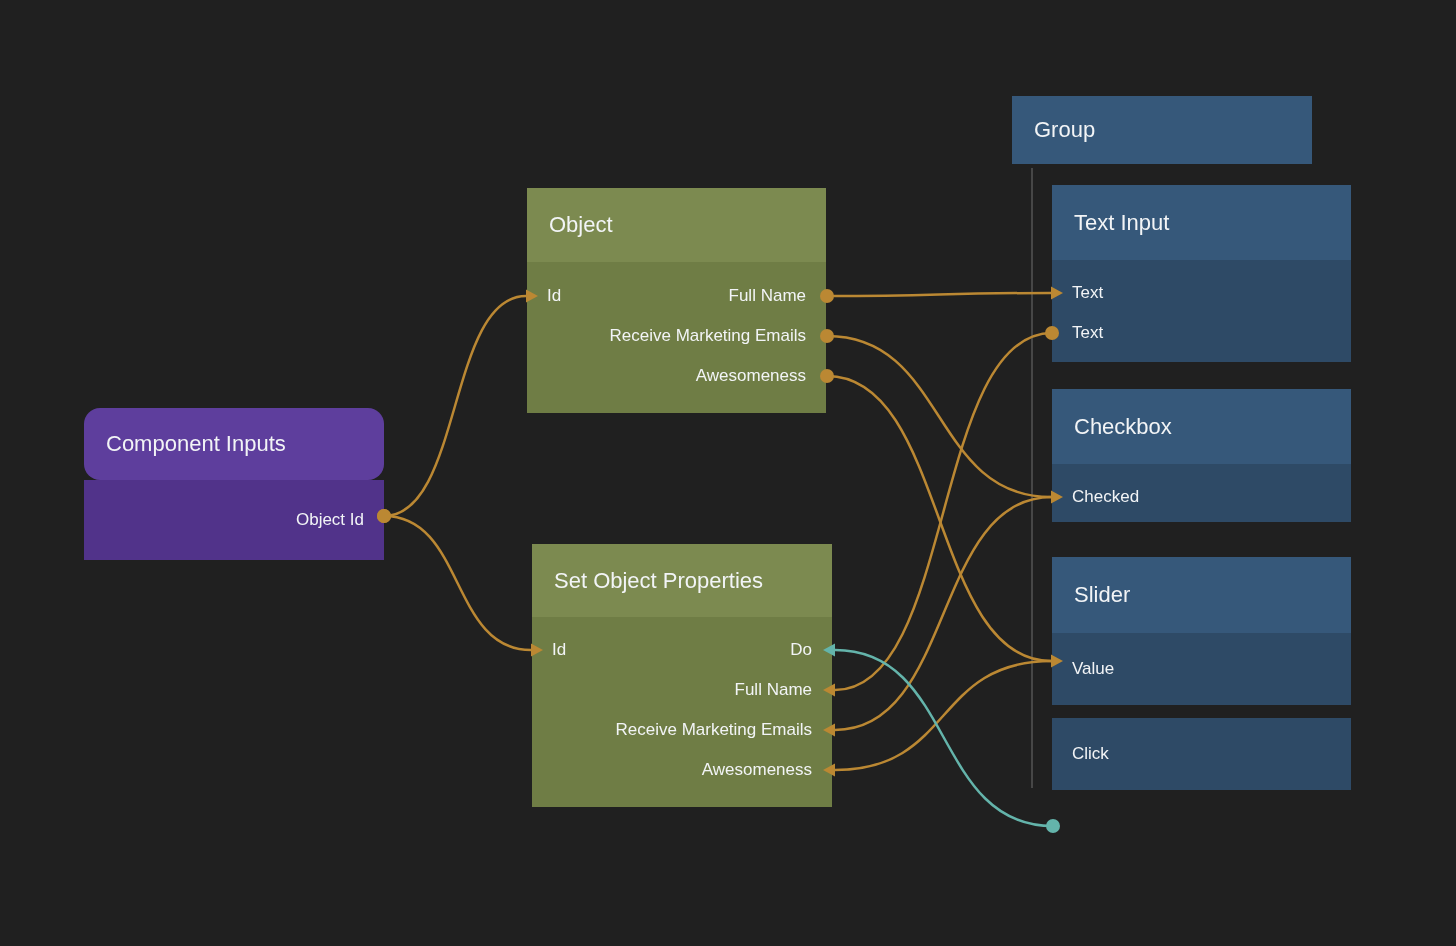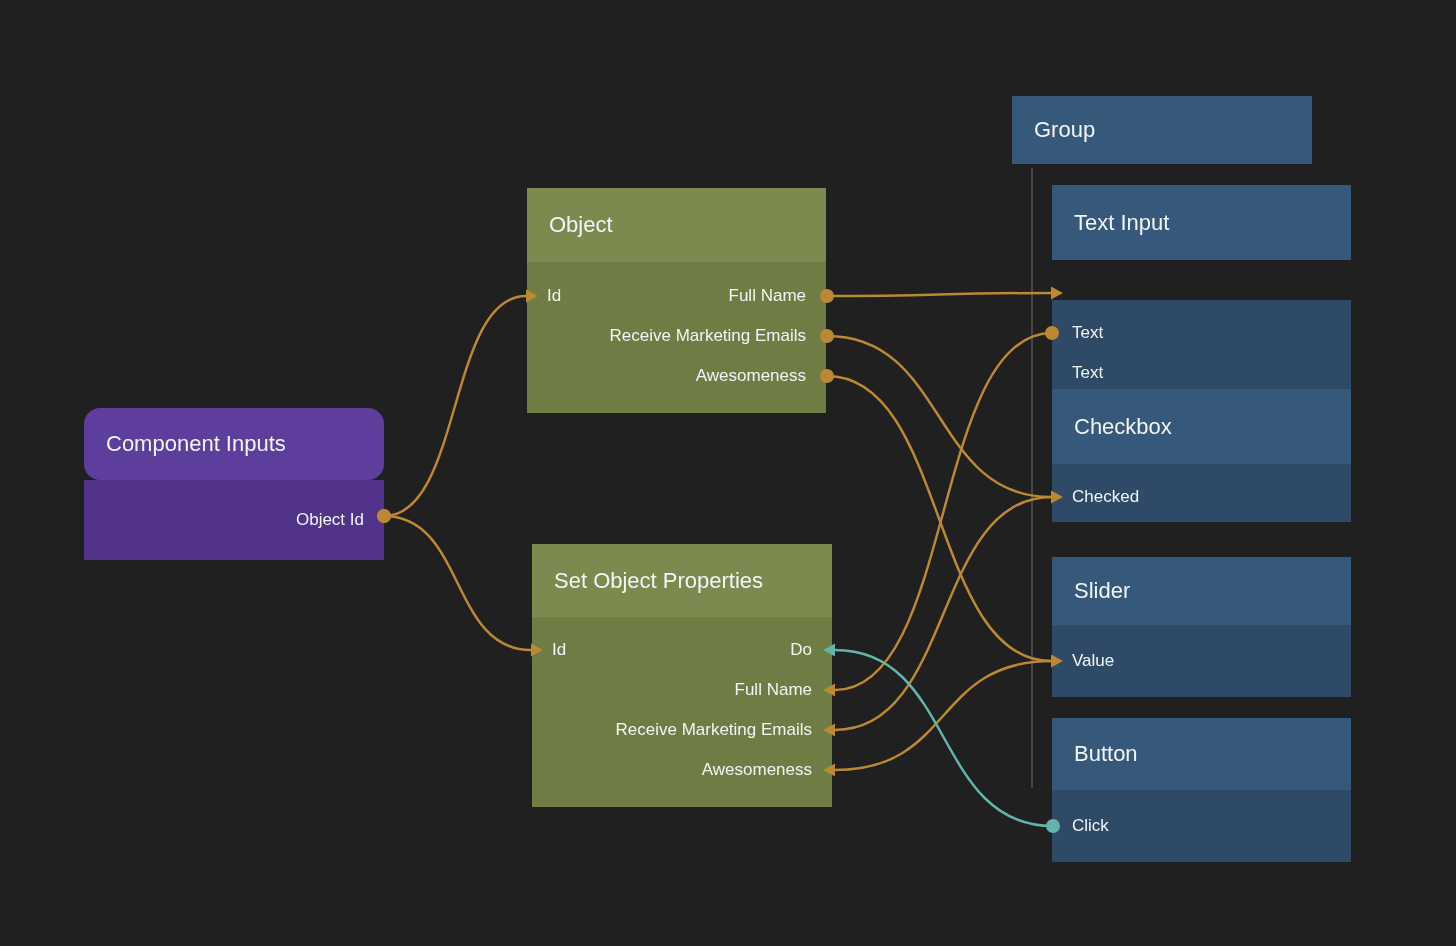--- a/index.html
+++ b/index.html
@@ -35,28 +35,28 @@
 
   #n-sop{left:532px;top:544px;width:300px;}
   #n-sop .hd{height:73px;}
   #n-sop .bd{padding:13px 0 17px;}
 
   #n-group{left:1012px;top:96px;width:300px;border-radius:31px;}
   #n-group .hd{height:68px;}
 
   #n-text-input{left:1052px;top:185px;width:299px;}
   #n-text-input .hd{height:75px;}
-  #n-text-input .bd{padding:13px 0 9px;margin-top:40px;}
+  #n-text-input .bd{padding:13px 0 9px;}
 
   #n-checkbox{left:1052px;top:389px;width:299px;}
   #n-checkbox .hd{height:75px;}
   #n-checkbox .bd{padding:13px 0 5px;}
 
   #n-slider{left:1052px;top:557px;width:299px;}
-  #n-slider .hd{height:68px;}
+  #n-slider .hd{height:76px;}
   #n-slider .bd{padding:16px 0;}
 
   #n-button{left:1052px;top:718px;width:299px;}
   #n-button .hd{height:72px;}
   #n-button .bd{padding:16px 0;}
 
   .group-line{position:absolute;left:1031px;top:168px;width:2px;height:620px;background:#474747;z-index:1;}
 
   #edges-layer{position:absolute;left:0;top:0;width:1456px;height:946px;z-index:5;pointer-events:none;}
 </style>
@@ -119,21 +119,20 @@
   </div>
 
   <div class="node blue" id="n-slider">
     <div class="hd">Slider</div>
     <div class="bd">
       <div class="row left">Value</div>
     </div>
   </div>
 
   <div class="node blue" id="n-button">
-    <div class="hd">Button</div>
     <div class="bd">
       <div class="row left">Click</div>
     </div>
   </div>
 
   <svg id="edges-layer" viewBox="0 0 1456 946">
       <path d="M 384 516 C 462.1 516, 447.9 296, 526 296" fill="none" stroke="#bb8833" stroke-width="2.5"></path>
       <path d="M 538 296 L 526 289.5 L 526 302.5 Z" fill="#bb8833"></path>
       <circle cx="384" cy="516" r="7" fill="#bb8833"></circle>
       <path d="M 384 516 C 464.85 516, 450.15 650, 531 650" fill="none" stroke="#bb8833" stroke-width="2.5"></path>

